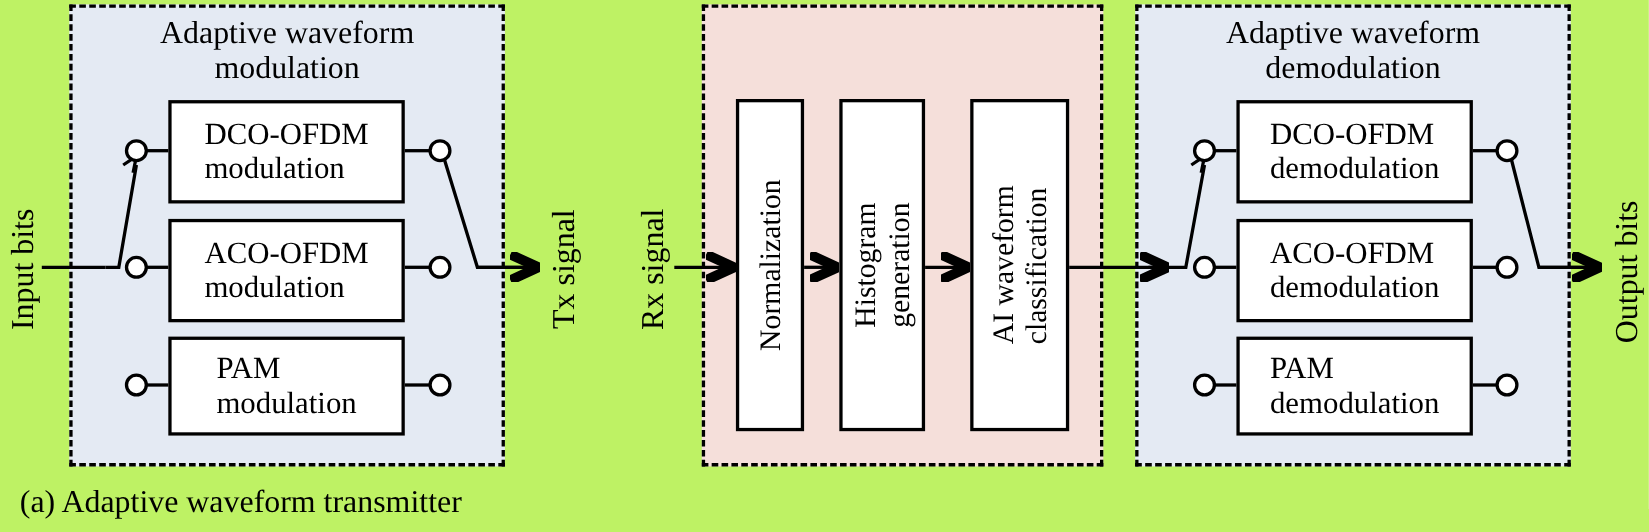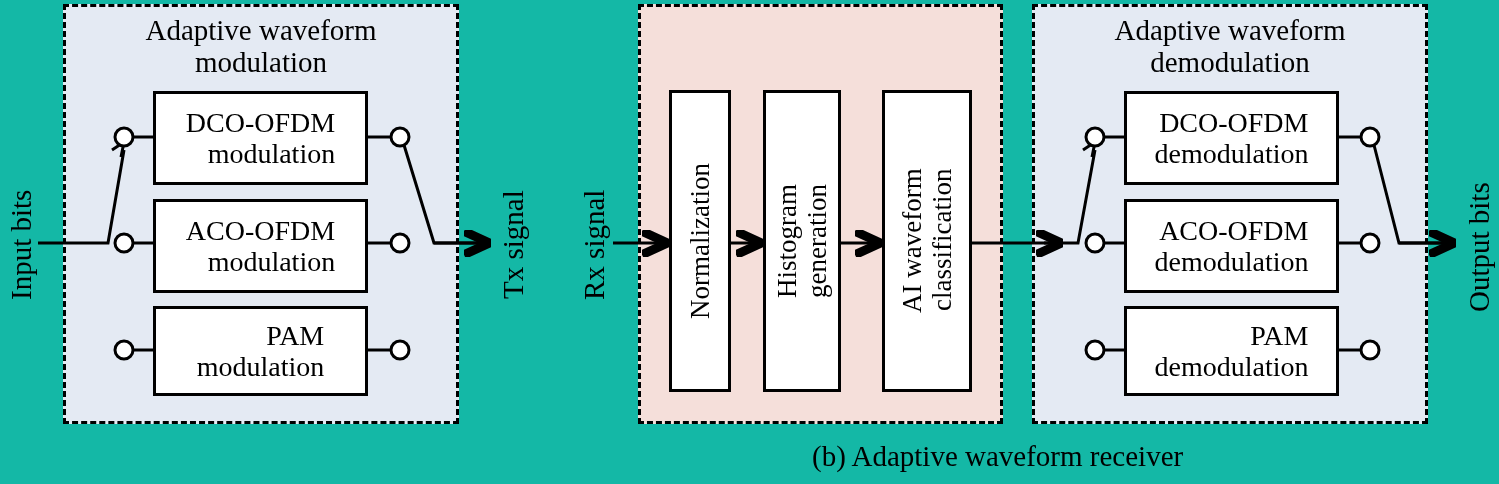--- a/index.html
+++ b/index.html
@@ -7,21 +7,21 @@
     padding: 0;
     background: #ffffff;
   }
   body {
     font-family: "Liberation Serif", "DejaVu Serif", serif;
   }
   #figure {
     position: relative;
     width: 1499px;
     height: 484px;
-    background: #14b8a6;
+    background: #bef264;
     overflow: hidden;
   }
   .panel {
     position: absolute;
     box-sizing: border-box;
     border: 3px dashed #000000;
   }
   .panel-title {
     position: absolute;
     left: 0;
@@ -33,21 +33,21 @@
     white-space: pre-line;
   }
   .blockbox {
     position: absolute;
     box-sizing: border-box;
     background: #ffffff;
     border: 3px solid #000000;
     display: flex;
     align-items: center;
     justify-content: center;
-    text-align: right;
+    text-align: left;
     font-size: 28px;
     line-height: 1.12;
     color: #000;
     white-space: pre-line;
   }
   .blockbox.vert {
     writing-mode: vertical-rl;
     transform: rotate(180deg);
     font-size: 27px;
   }
@@ -203,15 +203,15 @@
       <line x1="1339" y1="350" x2="1360" y2="350"></line>
       <circle cx="1370" cy="137" r="9"></circle>
       <circle cx="1370" cy="243" r="9"></circle>
       <circle cx="1370" cy="350" r="9"></circle>
       <polyline points="1374,145 1399,243 1455,243"></polyline>
       <line x1="1399" y1="243" x2="1453" y2="243" marker-end="url(#arrowhead)"></line>
     </g>
 
   </svg>
 
-  <div class="caption" style="left:812px; top:440px;">(b) Adaptive waveform receiver</div>
+  <div class="caption" style="left:18px; top:440px;">(a) Adaptive waveform transmitter</div>
 
 </div>
 
 </body></html>

